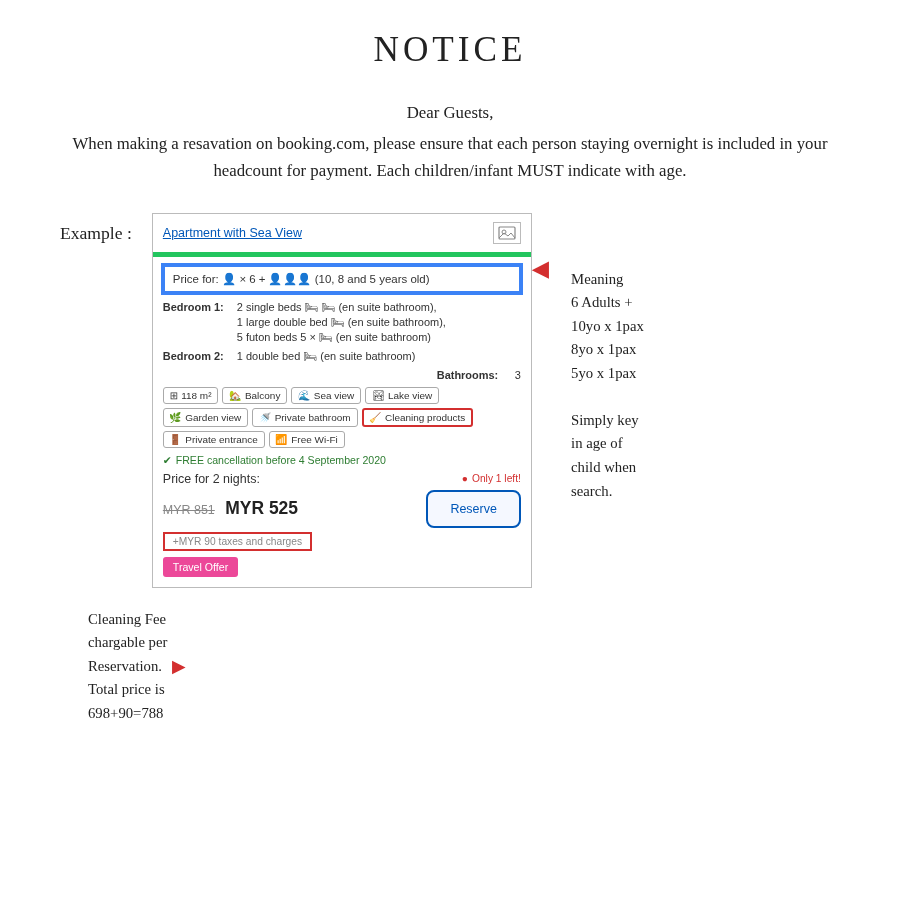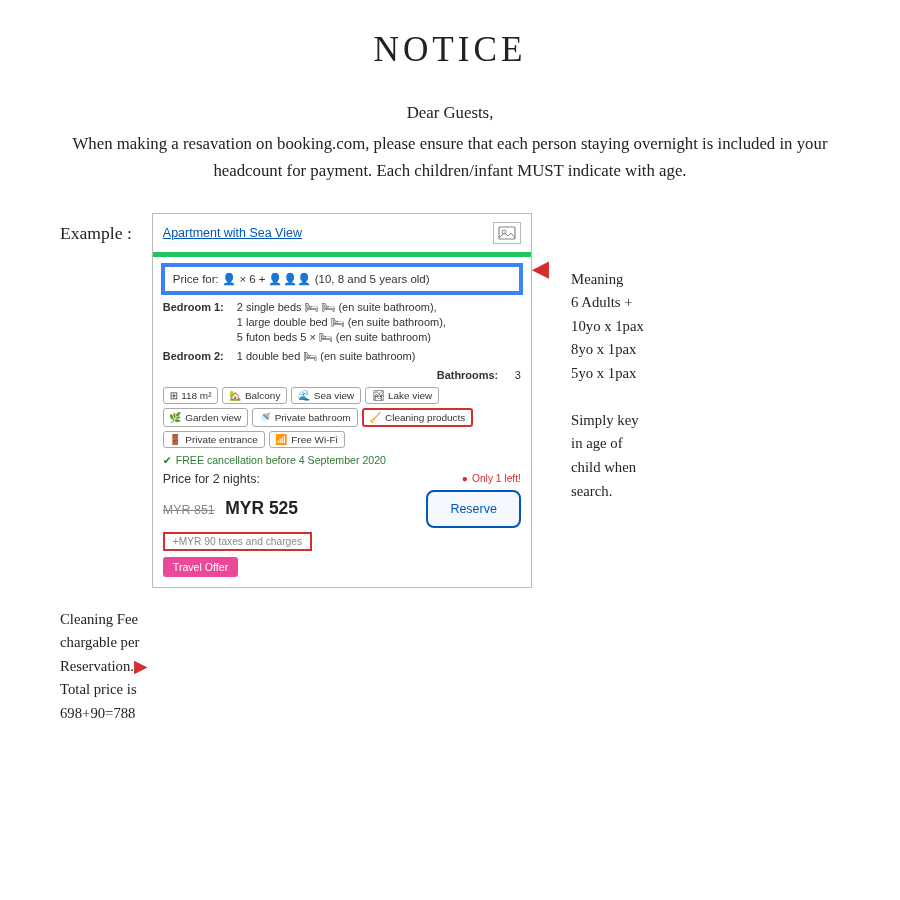--- a/index.html
+++ b/index.html
@@ -193,20 +193,21 @@
       color: #d32f2f;
       font-size: 1.4em;
       margin-right: 4px;
       line-height: 1;
     }
     .bottom-section {
       display: flex;
       align-items: flex-start;
       gap: 16px;
       margin-top: 10px;
+      margin-left: 28px;
     }
     .bottom-left-text {
       font-family: Georgia, serif;
       font-size: 0.92em;
       line-height: 1.6;
       min-width: 160px;
       display: flex;
       align-items: flex-start;
       gap: 6px;
     }
@@ -359,21 +360,21 @@
       </div>
     </div>
   </div>
 </div>
 
 <div class="bottom-section">
   <div class="bottom-left-text">
     <div>
       <div>Cleaning Fee</div>
       <div>chargable per</div>
-      <div style="display:flex; align-items:center; gap:0;">
+      <div style="display:flex; align-items:center; gap:10px;">
         <span>Reservation.</span>
         <span class="arrow-right" style="font-size:1.2em;">▶</span>
       </div>
       <div>Total price is</div>
       <div>698+90=788</div>
     </div>
   </div>
 </div>
 
 </body></html>

